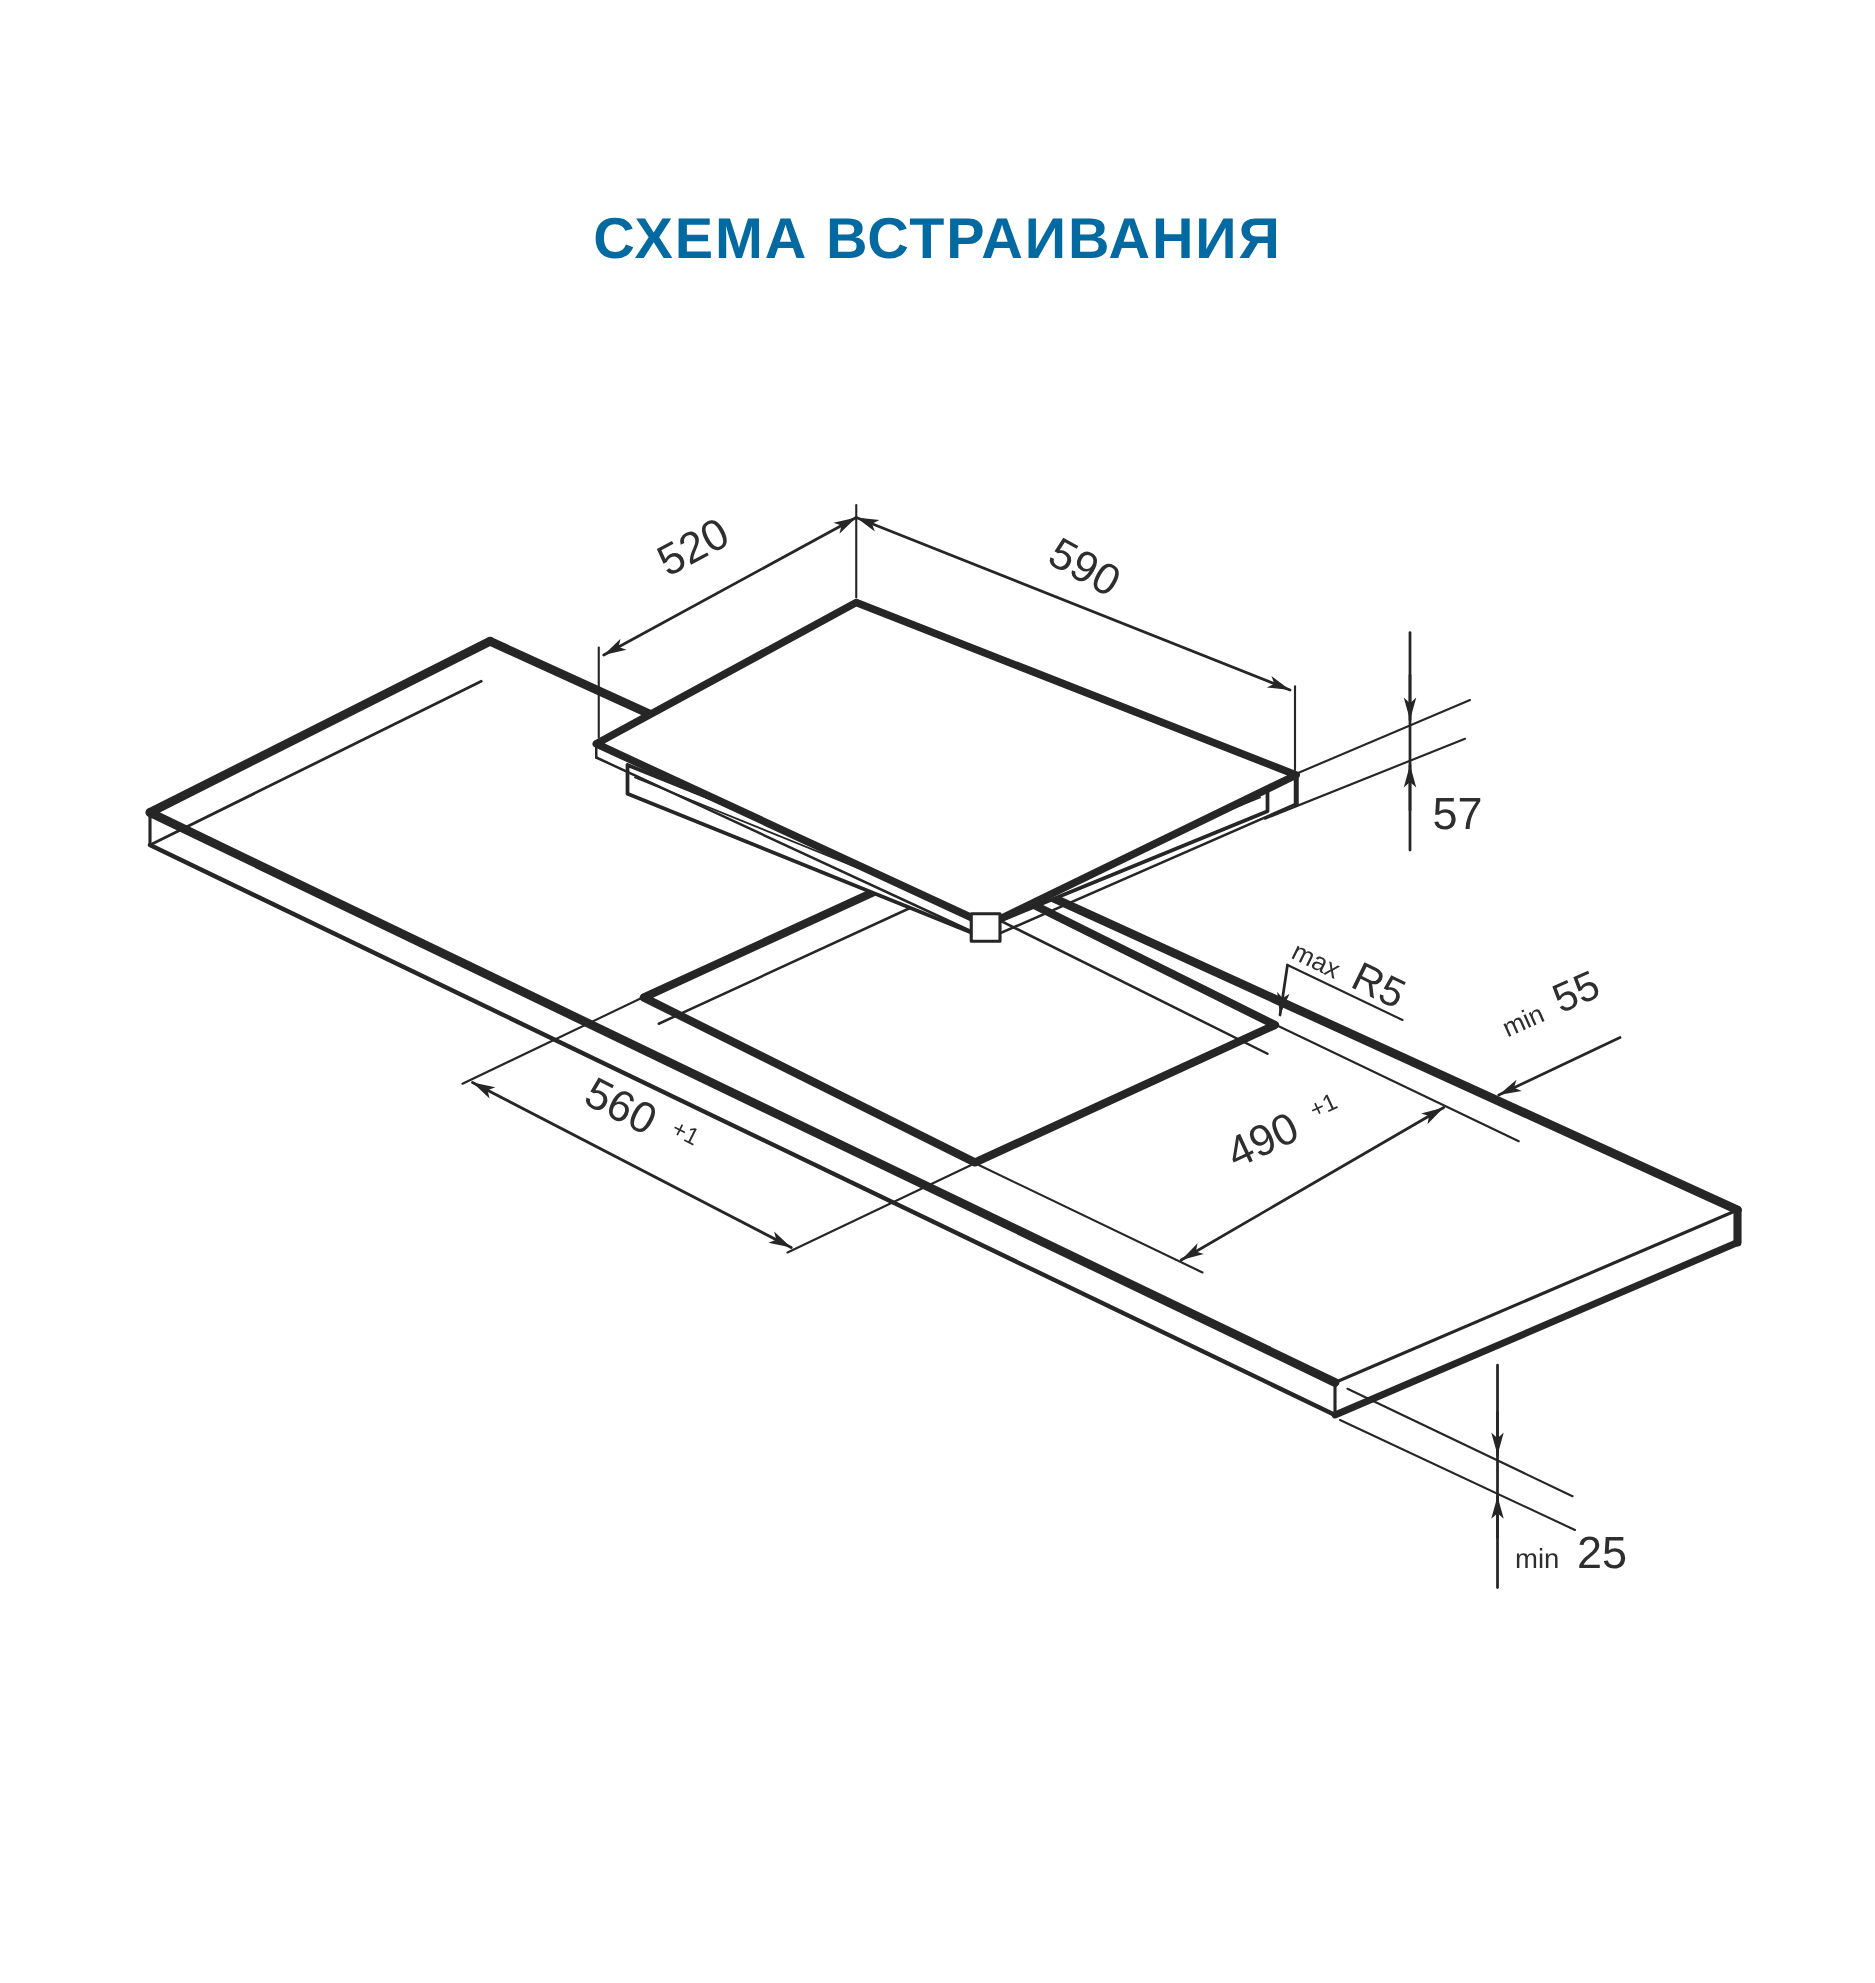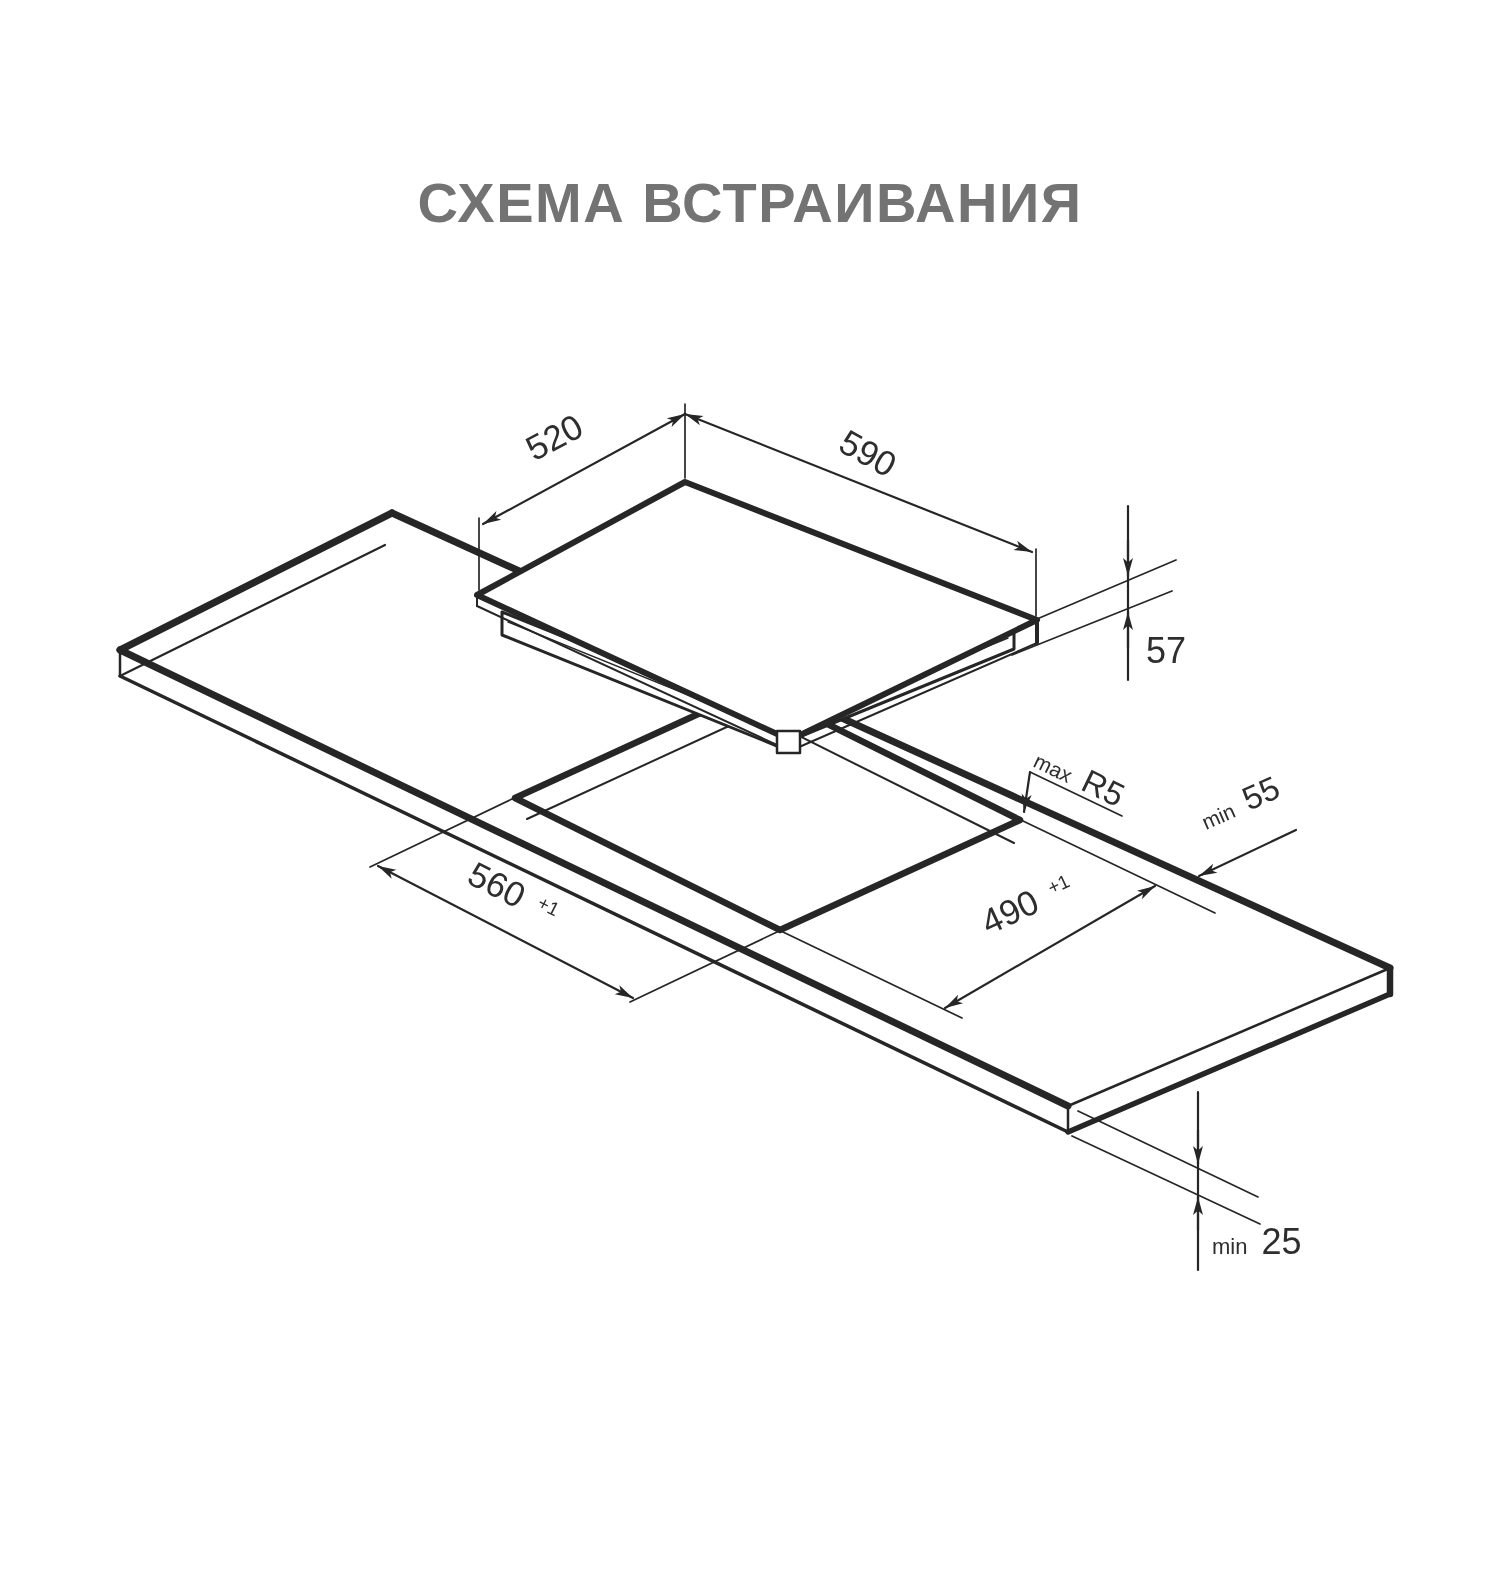--- a/index.html
+++ b/index.html
@@ -14,24 +14,24 @@
     font-family: "Liberation Sans", "DejaVu Sans", sans-serif;
     color: #1c1c1c;
     overflow: hidden;
   }
   .title {
     position: absolute;
     top: 132px;
     left: 0;
     width: 100%;
     text-align: center;
-    font-size: 56px;
+    font-size: 46px;
     font-weight: 800;
     letter-spacing: 1.5px;
-    color: #737373;
+    color: #0369a1;
     white-space: nowrap;
   }
   .diagram-svg {
     position: absolute;
     left: 0;
     top: 0;
     width: 1500px;
     height: 1586px;
   }
   .ln  { stroke: #262626; fill: none; stroke-linecap: round; stroke-linejoin: round; }

